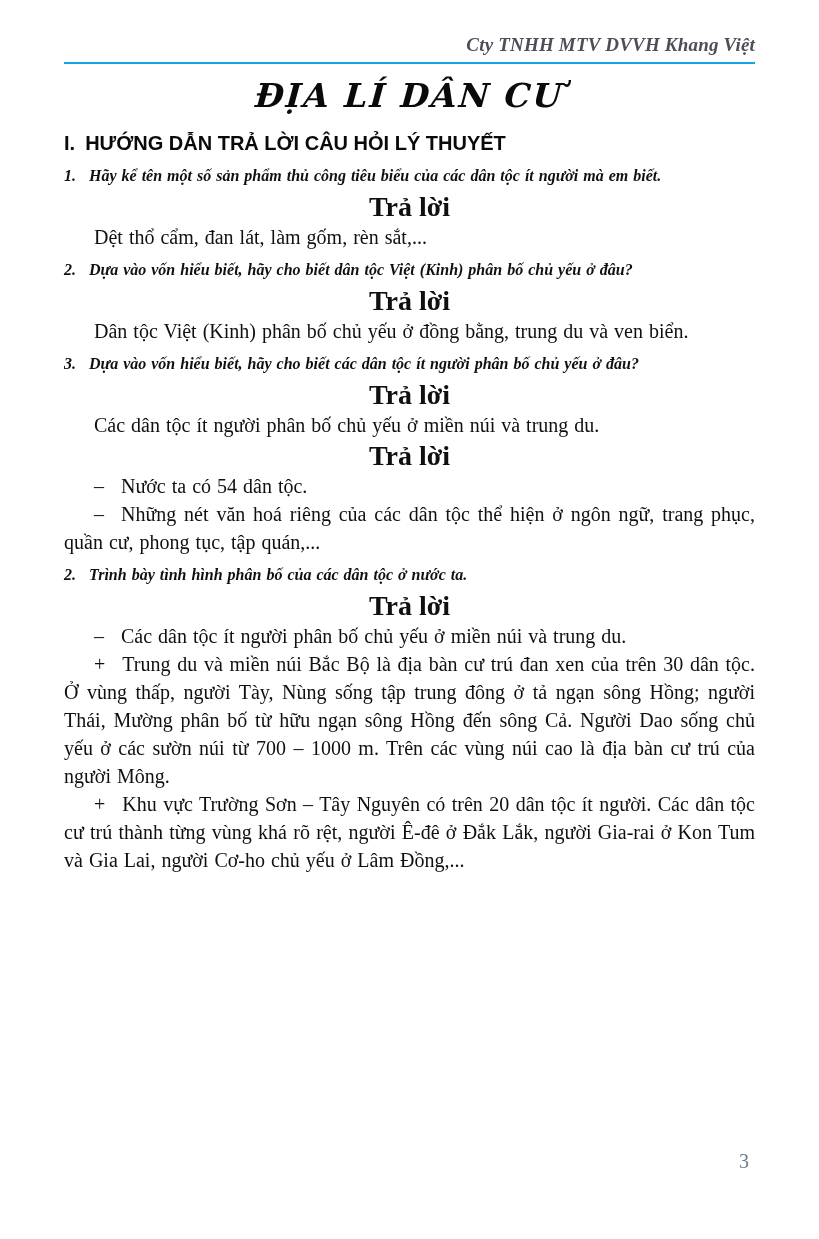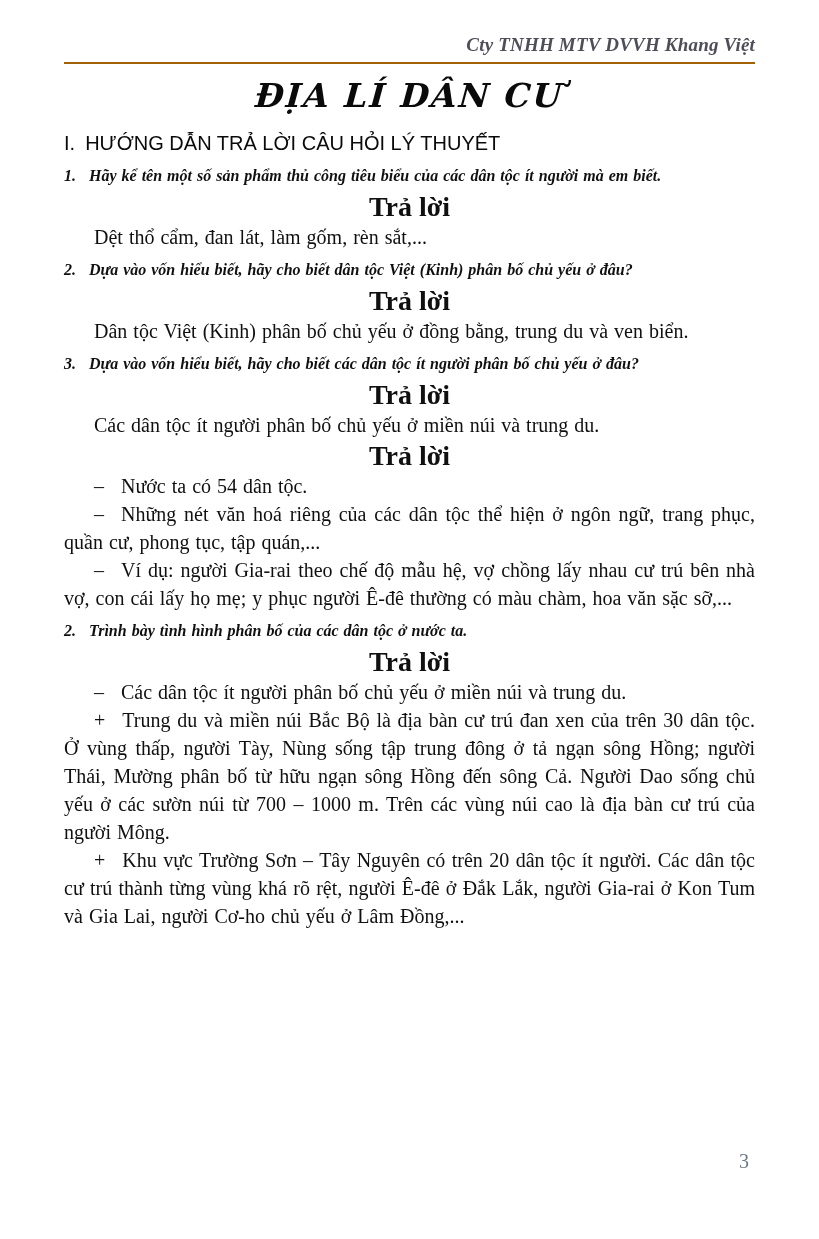--- a/index.html
+++ b/index.html
@@ -17,21 +17,21 @@
   }
   
   .header {
     text-align: right;
     font-family: "Liberation Serif", serif;
     font-weight: bold;
     font-style: italic;
     font-size: 19px;
     color: #4e4e59;
     padding-bottom: 6px;
-    border-bottom: 2px solid #a16207;
+    border-bottom: 2px solid #0ea5e9;
     letter-spacing: 0.2px;
   }
   
   .hand-title {
     margin-top: 12px;
     text-align: center;
     font-family: "DejaVu Serif", serif;
     font-weight: bold;
     font-style: italic;
     font-size: 33px;
@@ -46,21 +46,21 @@
     font-weight: bold;
     font-size: 24px;
     letter-spacing: 0.6px;
     word-spacing: 2px;
     color: #0a0a0a;
   }
   
   .sec-heading {
     margin: 17px 0 7px 0;
     font-family: "Liberation Sans", sans-serif;
-    font-weight: normal;
+    font-weight: bold;
     font-size: 20px;
     color: #0a0a0a;
   }
   .sec-heading .num { padding-right: 10px; }
   
   .question {
     font-weight: bold;
     font-style: italic;
     font-size: 16px;
     line-height: 28px;
@@ -116,21 +116,20 @@
   <p class="para">Dân tộc Việt (Kinh) phân bố chủ yếu ở đồng bằng, trung du và ven biển.</p>
 
   <p class="question"><span class="qnum">3.</span><span>Dựa vào vốn hiểu biết, hãy cho biết các dân tộc ít người phân bố chủ yếu ở đâu?</span></p>
   <div class="answer-label">Trả lời</div>
   <p class="para">Các dân tộc ít người phân bố chủ yếu ở miền núi và trung du.</p>
 
 
   <div class="answer-label">Trả lời</div>
   <p class="para"><span class="marker">–</span><span>Nước ta có 54 dân tộc.</span></p>
   <p class="para"><span class="marker">–</span><span>Những nét văn hoá riêng của các dân tộc thể hiện ở ngôn ngữ, trang phục, quần cư, phong tục, tập quán,...</span></p>
-  <p class="para"><span class="marker">–</span><span>Ví dụ: người Gia-rai theo chế độ mẫu hệ, vợ chồng lấy nhau cư trú bên nhà vợ, con cái lấy họ mẹ; y phục người Ê-đê thường có màu chàm, hoa văn sặc sỡ,...</span></p>
 
   <p class="question"><span class="qnum">2.</span><span>Trình bày tình hình phân bố của các dân tộc ở nước ta.</span></p>
   <div class="answer-label">Trả lời</div>
   <p class="para"><span class="marker">–</span><span>Các dân tộc ít người phân bố chủ yếu ở miền núi và trung du.</span></p>
   <p class="para"><span class="marker">+</span><span>Trung du và miền núi Bắc Bộ là địa bàn cư trú đan xen của trên 30 dân tộc. Ở vùng thấp, người Tày, Nùng sống tập trung đông ở tả ngạn sông Hồng; người Thái, Mường phân bố từ hữu ngạn sông Hồng đến sông Cả. Người Dao sống chủ yếu ở các sườn núi từ 700 – 1000 m. Trên các vùng núi cao là địa bàn cư trú của người Mông.</span></p>
   <p class="para"><span class="marker">+</span><span>Khu vực Trường Sơn – Tây Nguyên có trên 20 dân tộc ít người. Các dân tộc cư trú thành từng vùng khá rõ rệt, người Ê-đê ở Đắk Lắk, người Gia-rai ở Kon Tum và Gia Lai, người Cơ-ho chủ yếu ở Lâm Đồng,...</span></p>
 
   <div class="page-num">3</div>
 
 </div>

